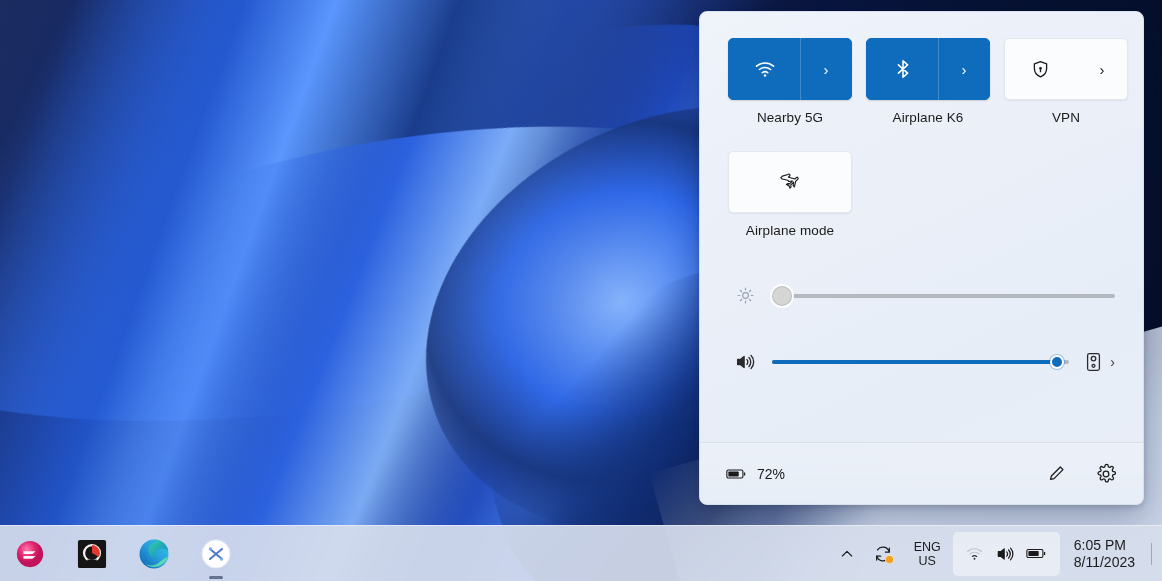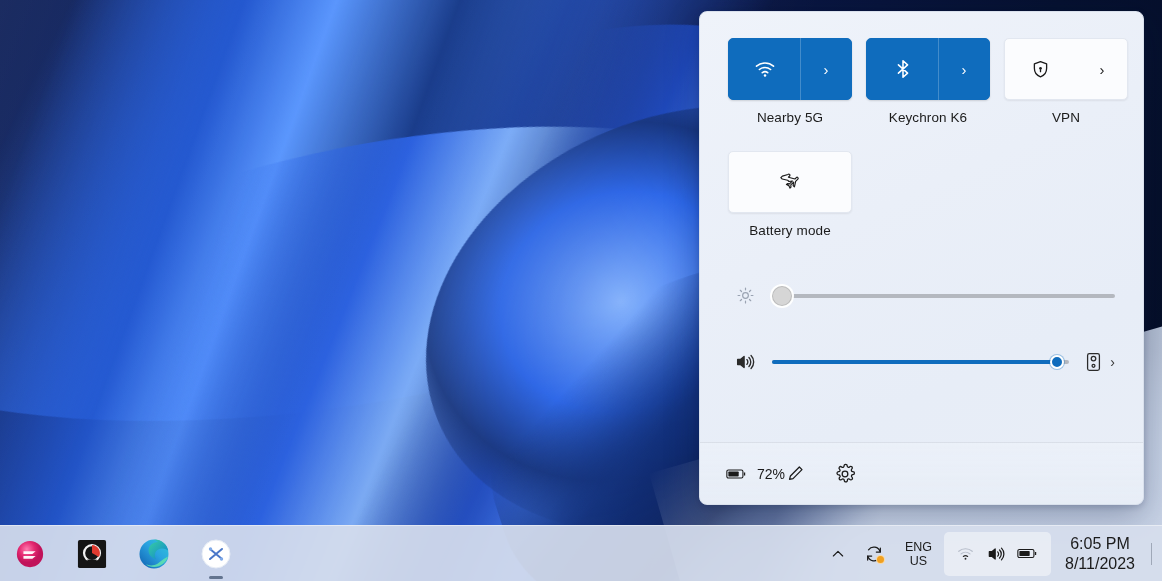--- a/index.html
+++ b/index.html
@@ -97,21 +97,21 @@
   .track .thumb.blue{ background:#0f6cbd; width:14px; height:14px; border:2px solid #fff;
                       box-shadow:0 0 0 1px rgba(15,108,189,.35); }
   .vol-end{ display:flex; align-items:center; gap:8px; color:#2b2b2b; }
   .vol-end .chev{ font-size:14px; color:#3a3a3a; }
 
   
   .qs-footer{
     height:62px; border-top:1px solid rgba(0,0,0,.06);
     background:linear-gradient(180deg, rgba(236,241,249,.75), rgba(231,237,246,.95));
     border-radius:0 0 8px 8px;
-    display:flex; align-items:center; 
+    display:flex; align-items:center; justify-content:space-between;
     padding:0 26px;
   }
   .batt{ display:flex; align-items:center; gap:9px; font-size:14px; color:#1b1b1b; }
   .footer-actions{ display:flex; align-items:center; gap:28px; color:#1b1b1b; }
 
   
   #taskbar{
     position:absolute; left:0; bottom:0; width:1162px; height:56px;
     background:rgba(214,221,237,.92);
     border-top:1px solid rgba(255,255,255,.45);
@@ -119,22 +119,22 @@
   }
   .tb-left{ display:flex; align-items:center; gap:22px; padding-left:10px; }
   .tb-app{ position:relative; width:40px; height:40px; display:flex; align-items:center; justify-content:center; }
   .tb-app .dot{ position:absolute; bottom:-5px; left:50%; transform:translateX(-50%);
     width:14px; height:3px; border-radius:2px; background:#63748f; }
   .tb-right{ margin-left:auto; display:flex; align-items:center; padding-right:10px; gap:0; }
   .tb-chunk{ display:flex; align-items:center; height:44px; padding:0 9px; border-radius:5px; }
   .tb-chunk.hl{ background:rgba(255,255,255,.45); gap:11px; padding:0 12px; }
   .lang{ display:flex; flex-direction:column; align-items:center; line-height:1.12;
          font-size:12.5px; color:#1b1b1b; padding:0 12px;text-align:center;}
-  .clock{ display:flex; flex-direction:column; align-items:center; line-height:1.2;
-          font-size:16px; color:#1b1b1b; padding:0 10px 0 14px; }
+  .clock{ display:flex; flex-direction:column; align-items:flex-start; line-height:1.2;
+          font-size:14px; color:#1b1b1b; padding:0 10px 0 14px; }
   .tb-bar{ width:1px; height:22px; background:rgba(60,70,90,.35); margin-left:6px; }
   .update-wrap{ position:relative; }
   .update-dot{ position:absolute; right:-1px; bottom:0px; width:9px; height:9px;
                border-radius:50%; background:#f0a020; border:1px solid rgba(255,255,255,.6); }
   svg{ display:block; }
 </style>
 </head>
 <body>
 
 <div id="desktop">
@@ -174,21 +174,21 @@
       <div class="tile-cell">
         <div class="tile on split">
           <span class="ic">
             <svg width="22" height="22" viewBox="0 0 24 24" fill="none" stroke="#ffffff" stroke-width="1.7" stroke-linejoin="round" stroke-linecap="round">
               <path d="M7 7.5L17 16.5 12 21V3l5 4.5L7 16.5"></path>
             </svg>
           </span>
           <span class="divider"></span>
           <span class="chev">›</span>
         </div>
-        <div class="tile-label">Keychron K6</div>
+        <div class="tile-label">Airplane K6</div>
       </div>
 
       <div class="tile-cell">
         <div class="tile off split">
           <span class="ic">
             <svg width="21" height="21" viewBox="0 0 24 24" fill="none" stroke="#1b1b1b" stroke-width="1.5" stroke-linejoin="round">
               <path d="M12 3l7 2.6v5.1c0 4.4-2.9 8.3-7 9.6-4.1-1.3-7-5.2-7-9.6V5.6L12 3z"></path>
               <circle cx="12" cy="10.6" r="1.5" fill="#1b1b1b" stroke="none"></circle>
               <path d="M12 12.1v2.4" stroke-linecap="round"></path>
             </svg>
@@ -203,21 +203,21 @@
     <div class="tiles row2">
 
       <div class="tile-cell">
         <div class="tile off plain">
           <span class="ic">
             <svg width="24" height="24" viewBox="0 0 24 24" fill="none" stroke="#1b1b1b" stroke-width="1.35" stroke-linejoin="round">
               <path d="M10.2 3.3c.5-.5 1.4-.5 1.9 0 .5.5.5 1.3 0 1.8l-1.4 1.4 7.6 2.1 1.6-1.6c.5-.5 1.3-.5 1.8 0s.5 1.3 0 1.8l-2.6 2.6-1.4 6.3-1.5-1.5.6-4-3.3 3.3.2 2.4-1.2 1.2-1.3-2.8-2.8-1.3L9.6 14l2.4.2 3.3-3.3-4 .6L9.8 10 3.5 8.6 1.9 7l1.8-1.8L10.2 3.3z" transform="translate(1.2,1.6) scale(0.86)"></path>
             </svg>
           </span>
         </div>
-        <div class="tile-label">Battery mode</div>
+        <div class="tile-label">Airplane mode</div>
       </div>
 
 
     </div>
 
     <div class="slider-row brightness-row">
       <span class="sl-icon dim">
         <svg width="19" height="19" viewBox="0 0 24 24" fill="none" stroke="#9aa3b2" stroke-width="1.5" stroke-linecap="round">
           <circle cx="12" cy="12" r="3.6"></circle>
           <path d="M12 2.6v2.2M12 19.2v2.2M2.6 12h2.2M19.2 12h2.2M5.4 5.4l1.6 1.6M17 17l1.6 1.6M18.6 5.4L17 7M7 17l-1.6 1.6"></path>

